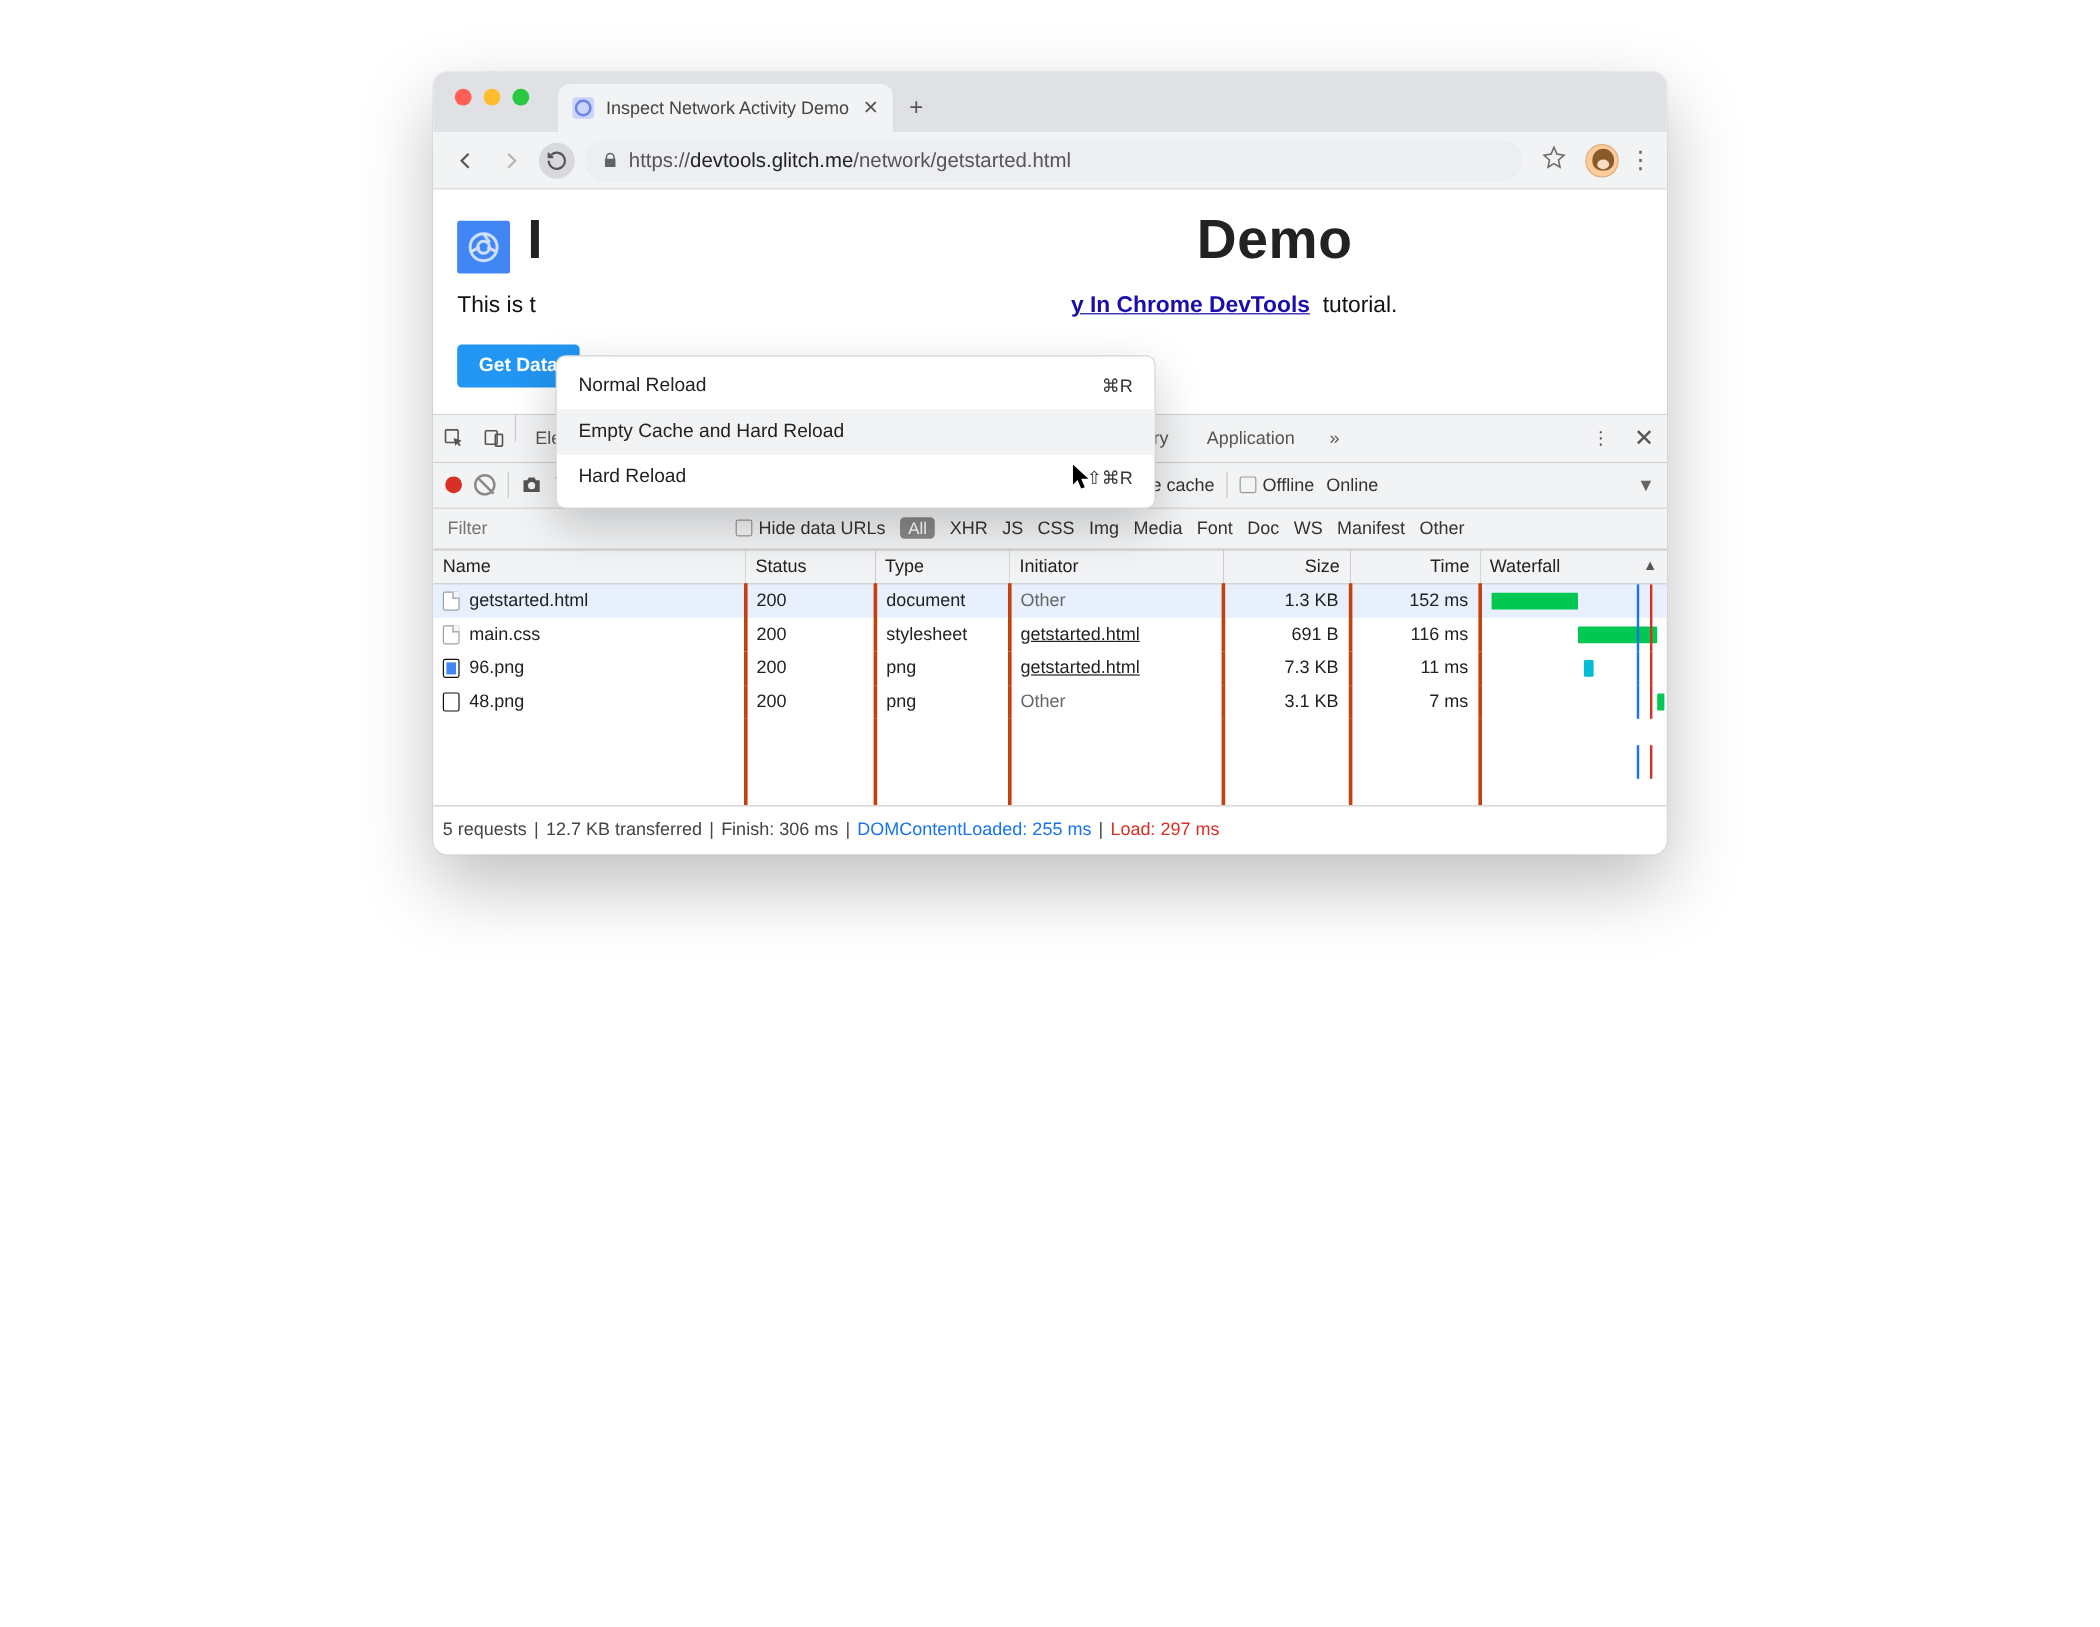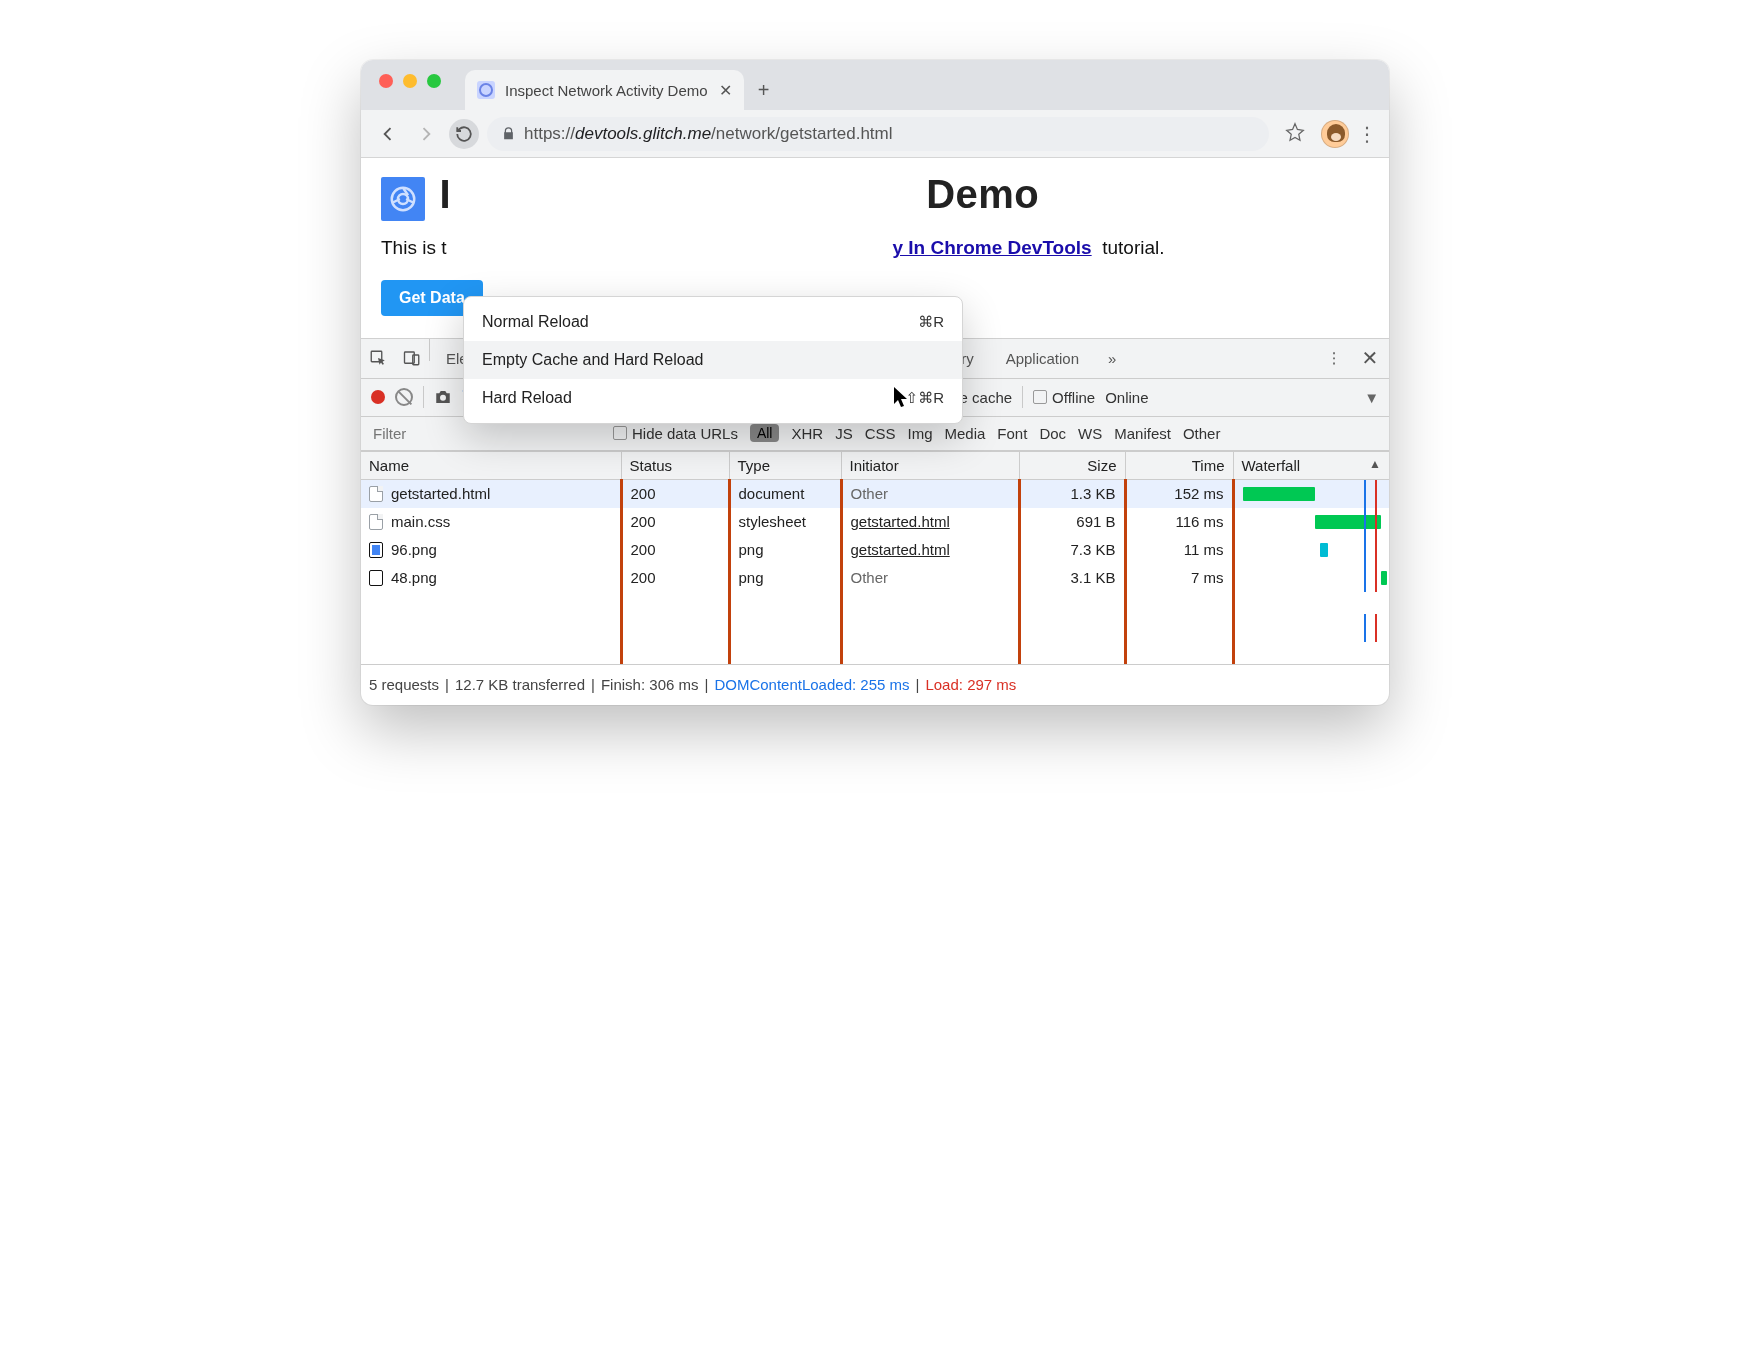--- a/index.html
+++ b/index.html
@@ -23,32 +23,32 @@
   .tab-close { width:16px; height:16px; color:#555; display:flex; align-items:center; justify-content:center; font-size:16px; }
   .newtab { width:40px; height:40px; display:flex; align-items:center; justify-content:center; color:#555; font-size:20px; }
 
   
   .toolbar { height:48px; background:#f2f3f4; display:flex; align-items:center; gap:8px; padding:0 12px; border-bottom:1px solid #d5d5d5; }
   .tbtn { width:30px; height:30px; display:flex; align-items:center; justify-content:center; color:#555; border-radius:50%; }
   .tbtn.fwd { color:#b4b4b4; }
   .tbtn.reload { background:#d7d9dc; }
   .omnibox { flex:1; height:34px; background:#eceef1; border-radius:17px; display:flex; align-items:center; gap:8px; padding:0 14px;
              color:#555; font-size:17px; }
-  .omni-bold { color:#202124;font-style:italic; }
+  .omni-bold { color:#202124; }
   .star { color:#777; margin-left:8px; }
   .avatar { width:28px; height:28px; border-radius:50%; background:#ffcc99; margin-left:8px; position:relative; overflow:hidden; border:1px solid rgba(0,0,0,.15);}
   .avatar::before{content:"";position:absolute;width:18px;height:18px;background:#8b5a2b;border-radius:50% 50% 40% 40%;left:5px;top:3px;}
   .avatar::after{content:"";position:absolute;width:10px;height:8px;background:#f6dcc3;border-radius:50%;left:9px;top:12px;}
   .kebab { width:20px; color:#666; display:flex; align-items:center; justify-content:center; font-size:20px; }
 
   
   .page { position:relative; background:#fff; padding:14px 20px 22px 20px; }
   .page-logo { width:44px; height:44px; background:#4285f4; border-radius:2px; display:inline-flex; align-items:center; justify-content:center; margin-right:10px; vertical-align:-6px;}
   .page-logo svg{color:#cfe0ff;}
-  h1 { display:inline; font-size:40px; font-weight:800; letter-spacing:.5px; color:#222; }
+  h1 { display:inline; font-size:46px; font-weight:800; letter-spacing:.5px; color:#222; }
   .para { font-size:19px; color:#111; margin-top:14px; margin-bottom:18px; line-height:1.4; }
   .link { color:#1a0dab; text-decoration:underline; font-weight:700; }
   .btn-primary { display:inline-block; background:#2196f3; color:#fff; font-weight:700; font-size:16px; padding:9px 18px; border-radius:4px; }
 
   
   .ctxmenu { position:absolute; left:102px; top:138px; width:500px; background:#fff; border:1px solid #d5d5d5; border-radius:8px;
              box-shadow:0 14px 40px rgba(0,0,0,.20); padding:6px 0; z-index:60; font-size:16px; color:#222; }
   .ctxmenu .item { display:flex; justify-content:space-between; align-items:center; padding:10px 18px; }
   .ctxmenu .item.hover { background:#f2f3f4; }
   .short { color:#333; font-size:15px; letter-spacing:0; }
@@ -69,21 +69,21 @@
   .nobtn { width:18px; height:18px; border:2px solid #888; border-radius:50%; position:relative; }
   .nobtn::after{content:"";position:absolute;left:-1px;top:7px;width:18px;height:2px;background:#888;transform:rotate(45deg);}
   .iconc { color:#555; display:flex; align-items:center; }
   .blue { color:#1a73e8; }
   .cbx { width:14px; height:14px; border:1px solid #999; border-radius:2px; display:inline-block; vertical-align:-2px; }
   .optlbl { color:#333; display:flex; align-items:center; gap:5px; }
   .view-label { color:#222; }
 
   .filter-bar { height:34px; display:flex; align-items:center; gap:12px; padding:0 10px; border-bottom:1px solid #ccc; background:#f2f3f4; flex-wrap:nowrap; }
   .filter-input { width:230px; color:#888; }
-  .pill { background:#888; color:#000000; border-radius:4px; padding:1px 7px; font-size:14px; }
+  .pill { background:#888; color:#ffffff; border-radius:4px; padding:1px 7px; font-size:14px; }
   .ftype { color:#333; }
 
   
   table { width:100%; border-collapse:collapse; font-size:15px; }
   th { text-align:left; font-weight:400; color:#222; background:#f2f3f4; border-top:1px solid #ccc; border-bottom:1px solid #ccc;
        border-right:1px solid #ccc; padding:5px 8px; position:relative; }
   th:last-child{border-right:none;}
   th.num { text-align:right; }
   th .sort { position:absolute; right:8px; color:#555; font-size:12px; }
   td { padding:5px 8px; border-right:3px solid #c2410c; color:#222; }

